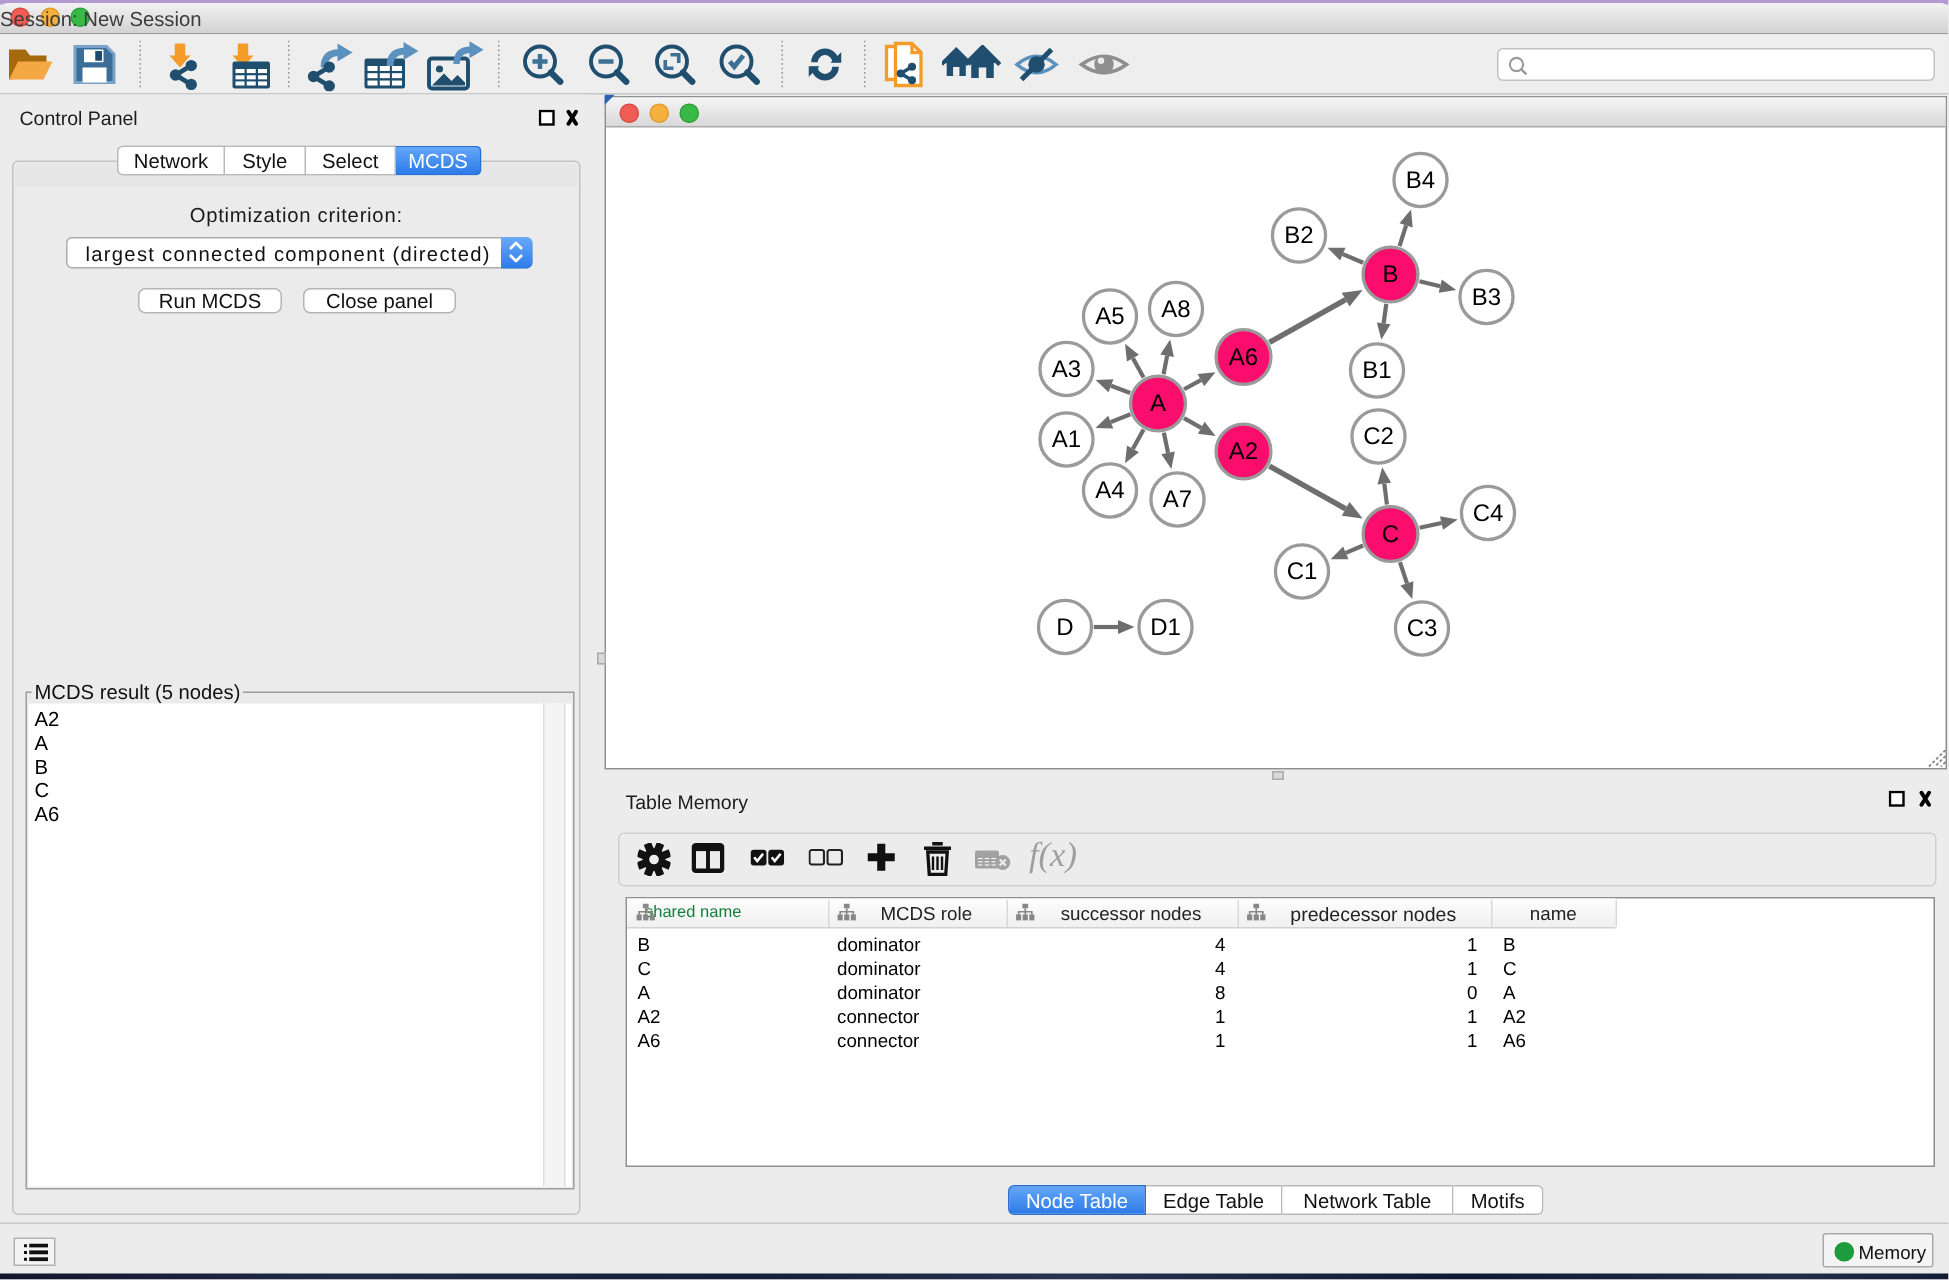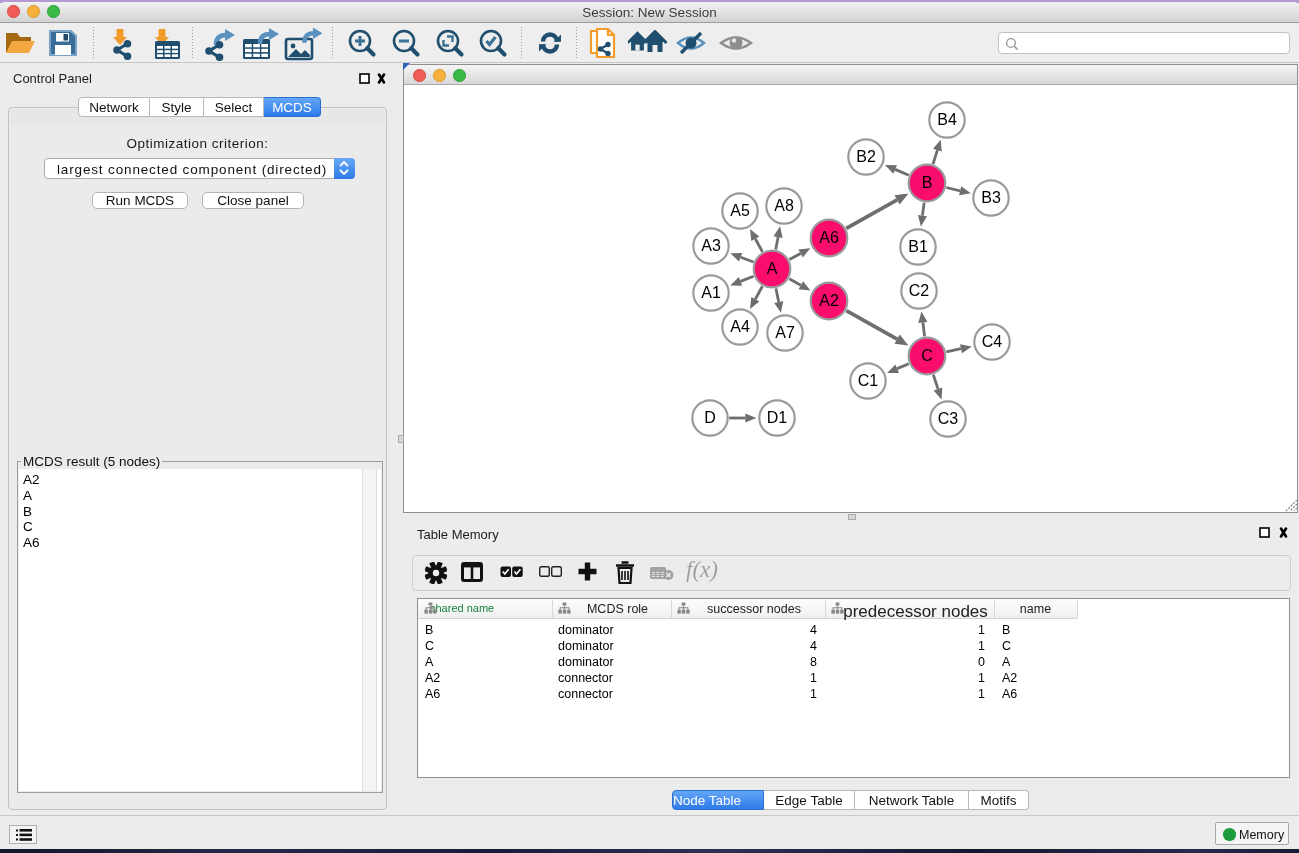--- a/index.html
+++ b/index.html
@@ -9,21 +9,21 @@
 </style></head><body>
 
 <div class="abs" style="left:0;top:0;width:1299px;height:3px;background:#b49ad3"></div>
 
 <div class="abs" style="left:0;top:2px;width:1299px;height:21px;
   background:linear-gradient(#f2f2f2,#d2d2d2);border-bottom:1px solid #9d9d9d;
   border-radius:5px 5px 0 0">
   <div class="tl" style="left:7px;background:#f05c56;border:0.5px solid #d94c44"></div>
   <div class="tl" style="left:27px;background:#f6b03d;border:0.5px solid #dd9c2c"></div>
   <div class="tl" style="left:47px;background:#39ba47;border:0.5px solid #2f9e3b"></div>
-  <div class="abs" style="left:0;top:3px;width:100%;text-align:center;font-size:13.5px;color:#3c3c3c">Session: New Session</div>
+  <div class="abs" style="left:0;top:3px;width:100%;font-size:13.5px;color:#3c3c3c">Session: New Session</div>
 </div>
 
 <div class="abs" style="left:0;top:23px;width:1299px;height:40px;background:#eeeeee;border-bottom:1px solid #c6c6c6"></div>
 <svg style="position:absolute;left:4px;top:30px" width="33" height="26" viewBox="0 0 33 26">
     <path d="M2 23 L2 3 L13 3 L16 7 L27 7 L27 12 L9 12 L4 23 Z" fill="#a5690f"></path>
     <path d="M2 23 L8 11 L31 11 L25 23 Z" fill="#f4a844"></path>
   </svg>
 <svg style="position:absolute;left:48px;top:29px" width="30" height="28" viewBox="0 0 30 28">
     <path d="M2 2 L23 2 L28 7 L28 26 L2 26 Z" fill="#3a6e99"></path>
     <path d="M2 2 L23 2 L28 7 L28 26 L2 26 Z" fill="none" stroke="#79a3c6" stroke-width="2"></path>
@@ -386,21 +386,21 @@
 <div class="abs" style="left:825px;top:600px;width:1px;height:18px;background:#d8d8d8"></div>
 <div class="abs" style="left:671px;top:602px;width:154px;text-align:center;font-size:12.5px;color:#222"><span style="padding-left:12px">successor nodes</span></div>
 <svg class="abs" style="left:677px;top:602px" width="13" height="12" viewBox="0 0 13 12">
     <rect x="4.6" y="0.5" width="3.8" height="3" fill="#878787"></rect>
     <rect x="0.4" y="7.6" width="3.4" height="4" fill="#878787"></rect>
     <rect x="4.8" y="7.6" width="3.4" height="4" fill="#878787"></rect>
     <rect x="9.2" y="7.6" width="3.4" height="4" fill="#878787"></rect>
     <path d="M6.5 3.5 L6.5 7.6 M2.1 7.6 L2.1 5.8 L10.9 5.8 L10.9 7.6" stroke="#878787" stroke-width="1.1" fill="none"></path>
   </svg>
 <div class="abs" style="left:994px;top:600px;width:1px;height:18px;background:#d8d8d8"></div>
-<div class="abs" style="left:825px;top:602px;width:169px;text-align:center;font-size:17px;color:#222"><span style="padding-left:12px">predecessor nodes</span></div>
+<div class="abs" style="left:825px;top:602px;width:169px;text-align:center;font-size:13px;color:#222"><span style="padding-left:12px">predecessor nodes</span></div>
 <svg class="abs" style="left:831px;top:602px" width="13" height="12" viewBox="0 0 13 12">
     <rect x="4.6" y="0.5" width="3.8" height="3" fill="#878787"></rect>
     <rect x="0.4" y="7.6" width="3.4" height="4" fill="#878787"></rect>
     <rect x="4.8" y="7.6" width="3.4" height="4" fill="#878787"></rect>
     <rect x="9.2" y="7.6" width="3.4" height="4" fill="#878787"></rect>
     <path d="M6.5 3.5 L6.5 7.6 M2.1 7.6 L2.1 5.8 L10.9 5.8 L10.9 7.6" stroke="#878787" stroke-width="1.1" fill="none"></path>
   </svg>
 <div class="abs" style="left:1077px;top:600px;width:1px;height:18px;background:#d8d8d8"></div>
 <div class="abs" style="left:994px;top:602px;width:83px;text-align:center;font-size:12.5px;color:#222"><span style="padding-left:0px">name</span></div>
 <div class="abs" style="left:425px;top:623px;font-size:12.5px;color:#000">B</div>
@@ -423,21 +423,21 @@
 <div class="abs" style="left:700px;top:671px;width:117px;text-align:right;font-size:12.5px;color:#000">1</div>
 <div class="abs" style="left:868px;top:671px;width:117px;text-align:right;font-size:12.5px;color:#000">1</div>
 <div class="abs" style="left:1002px;top:671px;font-size:12.5px;color:#000">A2</div>
 <div class="abs" style="left:425px;top:687px;font-size:12.5px;color:#000">A6</div>
 <div class="abs" style="left:558px;top:687px;font-size:12.5px;color:#000">connector</div>
 <div class="abs" style="left:700px;top:687px;width:117px;text-align:right;font-size:12.5px;color:#000">1</div>
 <div class="abs" style="left:868px;top:687px;width:117px;text-align:right;font-size:12.5px;color:#000">1</div>
 <div class="abs" style="left:1002px;top:687px;font-size:12.5px;color:#000">A6</div>
 
 <div class="abs" style="left:672px;top:790px;height:20px;font-size:13.5px;color:#111">
-  <div class="abs" style="left:0;top:0;width:92px;height:20px;background:linear-gradient(#64a6f8,#2d7be8);border:1px solid #2a6fd4;border-radius:4px 0 0 4px;line-height:19px;color:#fff">Node Table</div>
+  <div class="abs" style="left:0;top:0;width:92px;height:20px;background:linear-gradient(#64a6f8,#2d7be8);border:1px solid #2a6fd4;border-radius:4px 0 0 4px;text-align:center;line-height:19px;color:#fff">Node Table</div>
   <div class="abs" style="left:92px;top:0;width:91px;height:20px;background:#fff;border:1px solid #b9b9b9;border-left:none;text-align:center;line-height:19px">Edge Table</div>
   <div class="abs" style="left:183px;top:0;width:114px;height:20px;background:#fff;border:1px solid #b9b9b9;border-left:none;text-align:center;line-height:19px">Network Table</div>
   <div class="abs" style="left:297px;top:0;width:60px;height:20px;background:#fff;border:1px solid #b9b9b9;border-left:none;border-radius:0 4px 4px 0;text-align:center;line-height:19px">Motifs</div>
 </div>
 
 <div class="abs" style="left:0;top:815px;width:1299px;height:33px;background:#ececec;border-top:1px solid #c8c8c8"></div>
 <div class="abs" style="left:9px;top:825px;width:28px;height:19px;background:#f4f4f4;border:1px solid #b0b0b0">
   <svg width="16" height="12" style="position:absolute;left:6px;top:3px" viewBox="0 0 16 12">
     <g fill="#111">
         <rect x="0" y="0.5" width="2" height="2"></rect>

